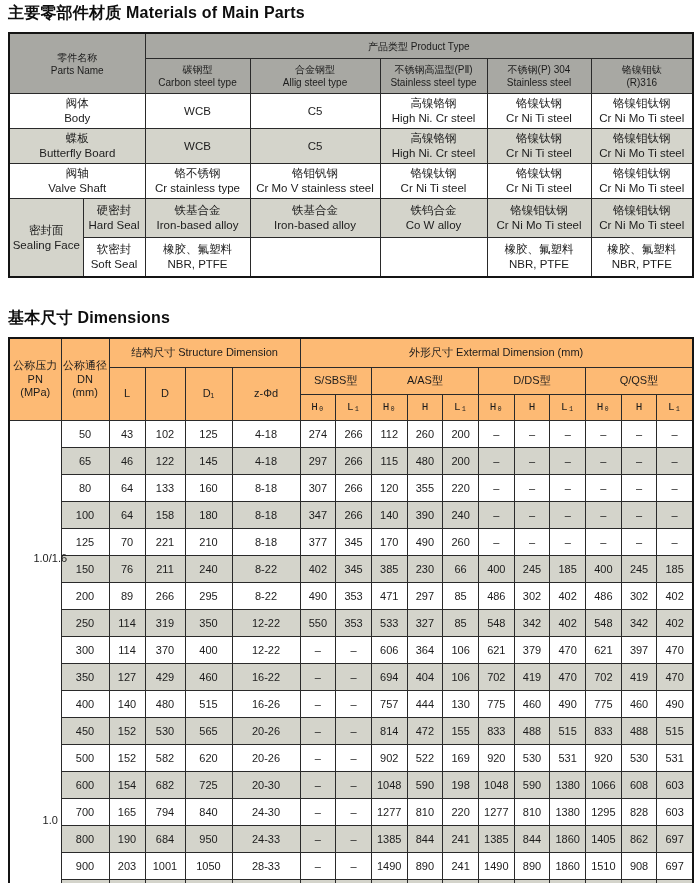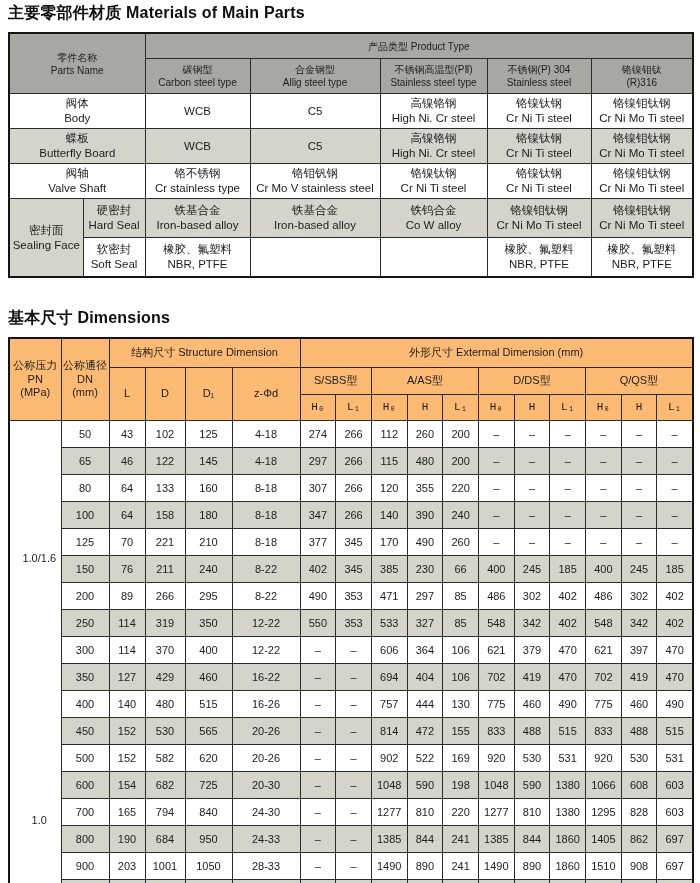--- a/index.html
+++ b/index.html
@@ -18,21 +18,21 @@
   .materials tbody tr.r-seal td{height:36px;}
   
   .dims th{background:#fdba74;font-size:11px;line-height:1.25;}
   .dims td{font-size:11px;height:24px;}
   .dims .h1{height:26px;}
   .dims .h2{height:24px;}
   .dims .h3{height:23px;font-family:Liberation Mono, monospace;}
   .shaded{background:#d4d4cb;}
   .plain{background:#ffffff;}
   td.pn-cell{position:relative;background:#ffffff;padding:0;}
-  .pn-label{position:absolute;left:4px;width:100%;text-align:center;font-size:11px;}
+  .pn-label{position:absolute;left:15px;width:100%;text-align:center;font-size:11px;}
   .pn-top{top:27%;}
   .pn-bottom{top:81%;}
 </style>
 </head>
 <body>
 
 <div class="page">
   <h2 class="section-title">主要零部件材质 Materials of Main Parts</h2>
   <table class="materials">
       <colgroup>

